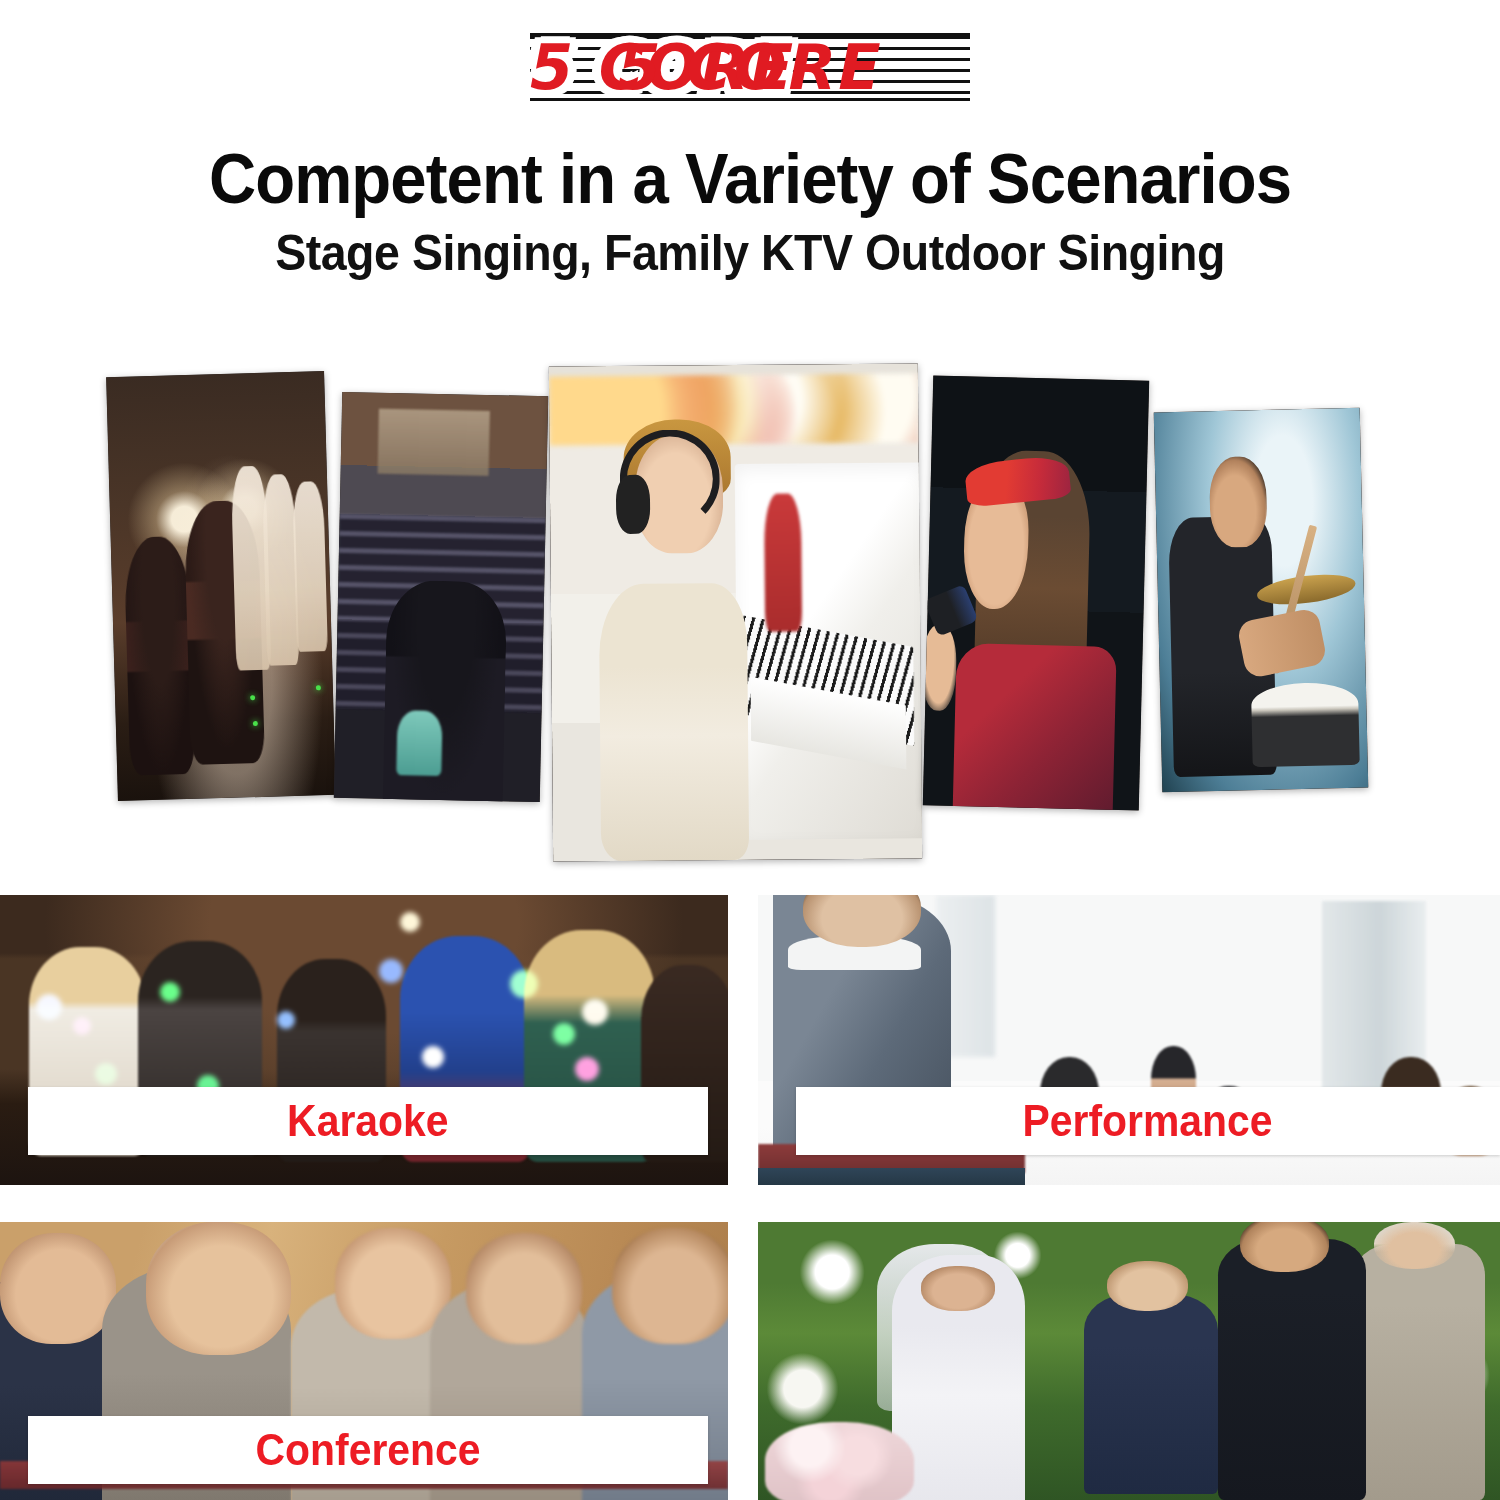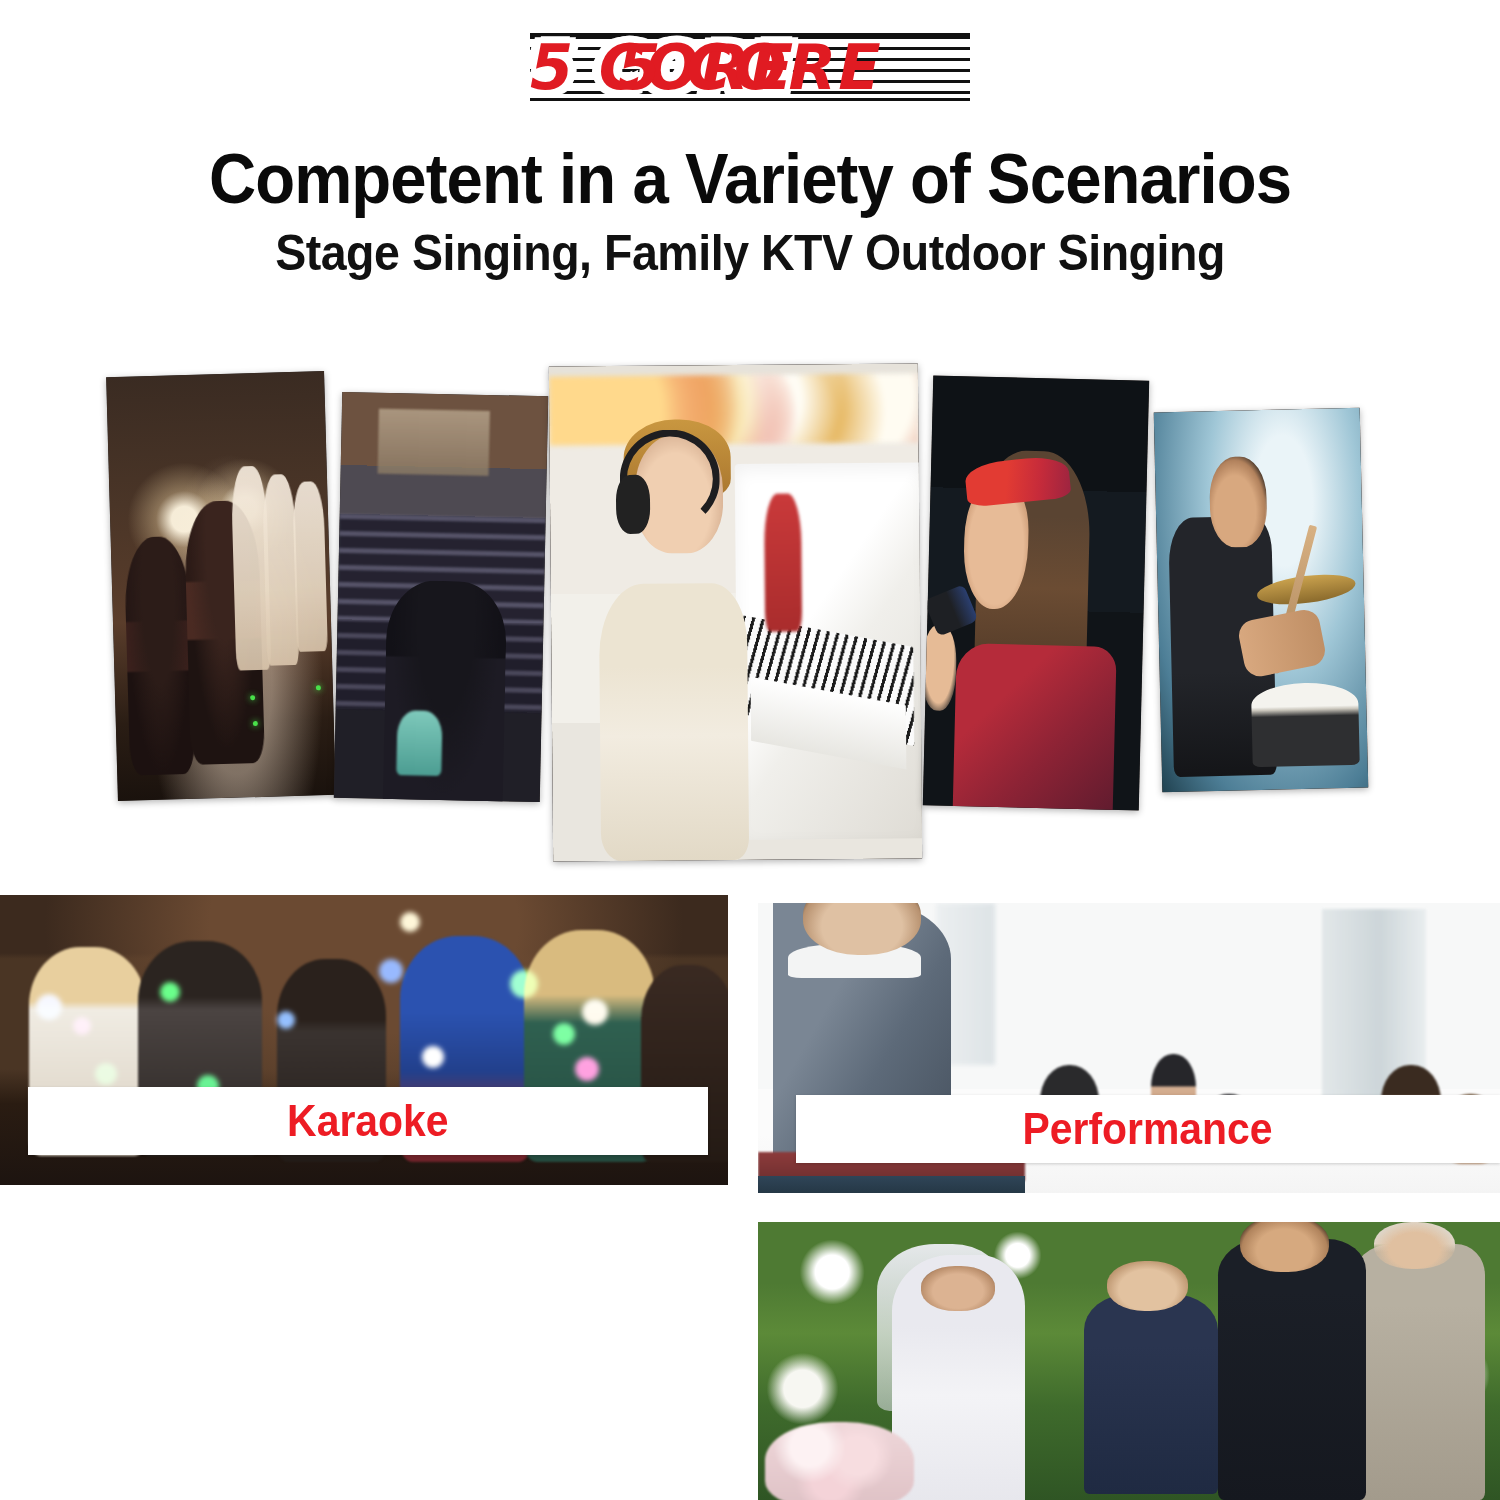--- a/index.html
+++ b/index.html
@@ -226,21 +226,21 @@
   .snare { position:absolute; left:44%; top:72%; width:52%; height:22%;
     background: linear-gradient(to bottom,#f4f3ee 0 28%, #c9c5bb 32%, #2e2f31 40% 100%);
     border-radius: 50% 50% 8% 8% / 26% 26% 6% 6%; }
   .stick { position:absolute; left:64%; top:30%; width:4%; height:40%;
     background: linear-gradient(#d8b183,#ab8458); transform: rotate(16deg); border-radius:2px; }
 
   
   .grid { position: absolute; left:0; top: 895px; width: 1500px; height: 605px; }
   .tile { position:absolute; overflow:hidden; background:#ddd; }
   .t-tl { left:0;    top:0;    width:728px; height:290px; }
-  .t-tr { left:758px; top:8px;   width:742px; height:290px; }
+  .t-tr { left:758px; top:0;   width:742px; height:290px; }
   .t-bl { left:0;    top:327px; width:728px; height:278px; }
   .t-br { left:758px; top:327px; width:742px; height:278px; }
   .tile .bg { position:absolute; inset:0; }
 
   .label-bar {
     position:absolute; left:28px; right:20px; bottom:30px;
     height: 68px; background:#ffffff;
     display:flex; align-items:center; justify-content:center;
     box-shadow: 0 1px 3px rgba(0,0,0,0.18);
   }
@@ -461,20 +461,37 @@
       <div class="aud-head" style="left:60%; top:66%; width:7%;  height:22%; background:linear-gradient(to bottom,#232327 0 46%, #d8b597 48%, #c49c7e 100%);"></div>
       <div class="aud-head" style="left:84%; top:56%; width:8%;  height:26%; background:linear-gradient(to bottom,#3a2b20 0 40%, #dcb392 42%, #c29a78 100%);"></div>
       <div class="aud-head" style="left:92%; top:66%; width:8%;  height:24%; background:linear-gradient(to bottom,#6b4f33 0 40%, #e0bb9a 42%, #c8a07f 100%);"></div>
       <div class="perf-redband"></div>
       <div class="perf-navy"></div>
       <div class="label-bar">
         <span class="label-text">Performance</span>
       </div>
     </div>
 
+    <div class="tile t-bl">
+      <div class="bg sc-conf"></div>
+      <div class="cf-p" style="left:-6%; width:22%; height:84%; background:linear-gradient(to bottom,#2b3347 0 46%, #1f2738 100%); filter:blur(0.4px);"></div>
+      <div class="cf-face" style="left:0%; top:4%; width:16%; height:40%; background:radial-gradient(ellipse at 52% 56%,#e3bb96 0 52%,#bf9370 76%,transparent 90%), linear-gradient(to bottom,#23190f 0 30%, transparent 48%); filter:blur(0.4px);"></div>
+      <div class="cf-p" style="left:14%; width:26%; height:88%; background:linear-gradient(to bottom,#9a9389 0 44%, #7d766c 100%); filter:blur(0.5px);"></div>
+      <div class="cf-face" style="left:20%; top:0%; width:20%; height:48%; background:radial-gradient(ellipse at 52% 56%,#e6c29c 0 48%,#c79b77 72%,transparent 88%), linear-gradient(to bottom,#cfcac2 0 26%, transparent 44%); filter:blur(0.5px);"></div>
+      <div class="cf-p" style="left:40%; width:22%; height:80%; background:linear-gradient(to bottom,#c2b9ab 0 44%, #a49a8c 100%); filter:blur(1.1px);"></div>
+      <div class="cf-face" style="left:46%; top:2%; width:16%; height:40%; background:radial-gradient(ellipse at 50% 56%,#e8c4a0 0 50%,#c79a76 74%,transparent 88%), linear-gradient(to bottom,#3c2a1c 0 28%, transparent 46%); filter:blur(1.2px);"></div>
+      <div class="cf-p" style="left:59%; width:22%; height:82%; background:linear-gradient(to bottom,#b1a79a 0 44%, #968b7d 100%); filter:blur(1.4px);"></div>
+      <div class="cf-face" style="left:64%; top:4%; width:16%; height:40%; background:radial-gradient(ellipse at 50% 58%,#e2be9a 0 48%,#bb8f6c 72%,transparent 88%), linear-gradient(to bottom,#756553 0 26%, transparent 44%); filter:blur(1.5px);"></div>
+      <div class="cf-p" style="left:80%; width:24%; height:86%; background:linear-gradient(to bottom,#8f99a6 0 44%, #6e7886 100%); filter:blur(1.8px);"></div>
+      <div class="cf-face" style="left:84%; top:2%; width:17%; height:42%; background:radial-gradient(ellipse at 50% 58%,#ddb692 0 48%,#b5885f 72%,transparent 88%), linear-gradient(to bottom,#4e3a26 0 26%, transparent 44%); filter:blur(1.8px);"></div>
+      <div class="conf-red"></div>
+      <div class="label-bar">
+        <span class="label-text">Conference</span>
+      </div>
+    </div>
 
     <div class="tile t-br">
       <div class="bg sc-wed"></div>
       <div class="wd-guest"></div>
       <div class="wd-guesthead"></div>
       <div class="wd-officiant"></div>
       <div class="wd-ohead"></div>
       <div class="wd-groom"></div>
       <div class="wd-ghead"></div>
       <div class="wd-veil"></div>

